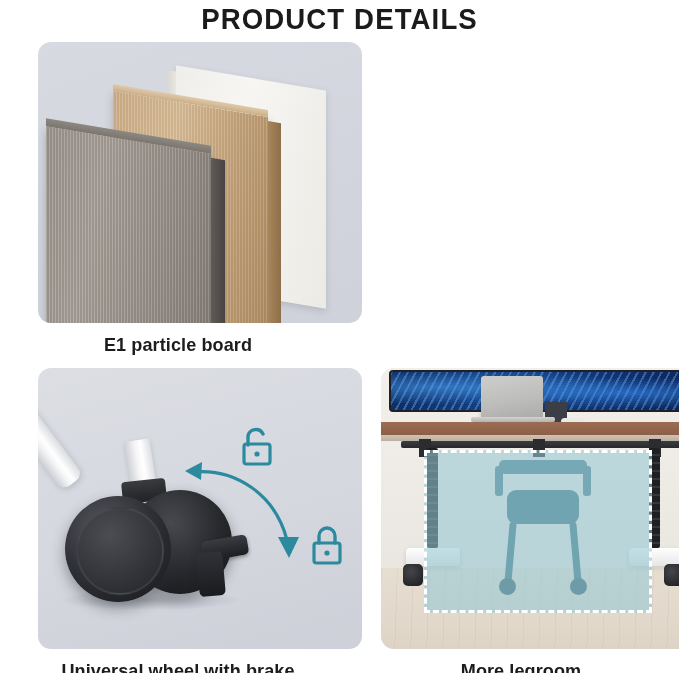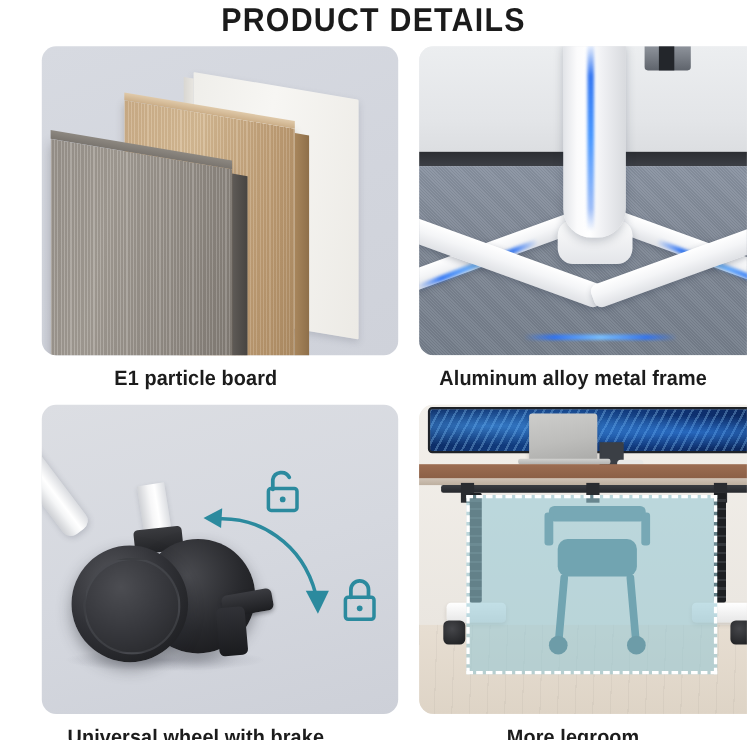--- a/index.html
+++ b/index.html
@@ -517,39 +517,20 @@
           <div class="edge"></div>
         </div>
         <div class="board board-gray">
           <div class="topedge"></div>
           <div class="edge"></div>
         </div>
       </div>
       <div class="caption">E1 particle board</div>
     </div>
 
-    <div class="cell c1">
-      <div class="panel p-frame">
-        <div class="fr-wall"></div>
-        <div class="fr-monitorfoot"></div>
-        <div class="fr-base"></div>
-        <div class="fr-floor"></div>
-        <div class="leg leg-left"></div>
-        <div class="leg leg-right"></div>
-        <div class="glow glow-l"></div>
-        <div class="glow glow-r"></div>
-        <div class="leg leg-front-l"></div>
-        <div class="leg leg-front-r"></div>
-        <div class="glow glow-b"></div>
-        <div class="column-hub"></div>
-        <div class="column"></div>
-        <div class="column-glow"></div>
-      </div>
-      <div class="caption">Aluminum alloy metal frame</div>
-    </div>
 
     <div class="cell c2">
       <div class="panel p-wheel">
         <div class="wl-shadow"></div>
         <div class="wl-leg"></div>
         <div class="wl-leg2"></div>
         <div class="wl-collar"></div>
         <div class="wl-housing"></div>
         <div class="wl-brake"></div>
         <div class="wl-brake2"></div>

